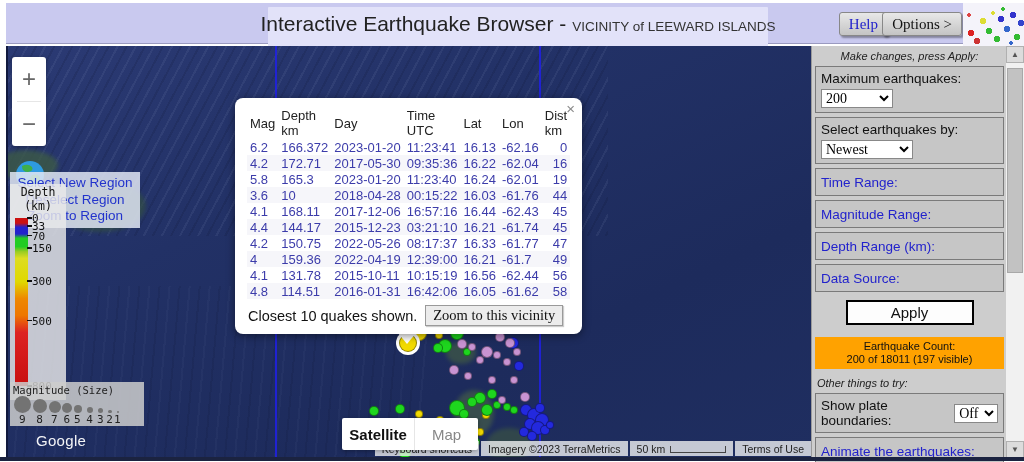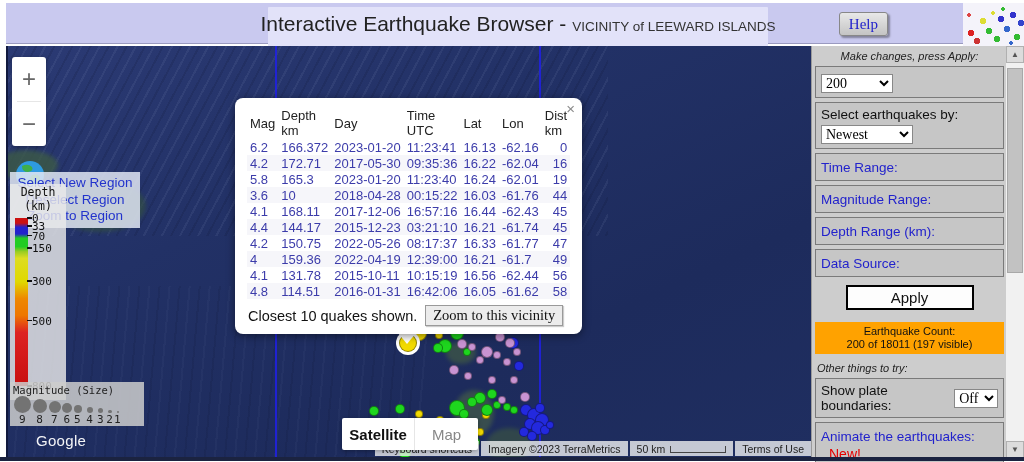--- a/index.html
+++ b/index.html
@@ -157,20 +157,21 @@
 <body>
 
 <div class="page">
 
   <div class="header">
     <div class="title-box">
       <span class="title-main">Interactive Earthquake Browser -</span>
       <span class="title-sub">VICINITY of LEEWARD ISLANDS</span>
     </div>
     <button class="hdr-btn btn-help">Help</button>
+    <button class="hdr-btn btn-options">Options &gt;</button>
     <div class="hdr-thumb"></div>
   </div>
 
   <div class="map">
     <div class="ridges"></div>
     <div class="ridges2"></div>
 
     <div class="island" style="left:-14px; top:104px; width:64px; height:30px; background:#3c5a46; opacity:.8;"></div>
     <div class="island" style="left:46px; top:134px; width:92px; height:52px; background:#33503f; opacity:.65;"></div>
     <div class="island" style="left:438px; top:296px; width:30px; height:22px; background:#3e5745; opacity:.75;"></div>
@@ -433,20 +434,21 @@
       <span class="ab"><span>50 km</span><span class="scalebar"></span></span>
       <span class="ab">Terms of Use</span>
     </div>
   </div>
 
   <div class="sidebar">
     <div class="sb-inner">
       <div class="sb-note">Make changes, press Apply:</div>
 
       <div class="sb-box">
+        <div class="sb-label">Maximum earthquakes:</div>
         <select style="width:72px;">
           <option>200</option>
         </select>
       </div>
 
       <div class="sb-box">
         <div class="sb-label">Select earthquakes by:</div>
         <select style="width:92px;">
           <option>Newest</option>
         </select>

